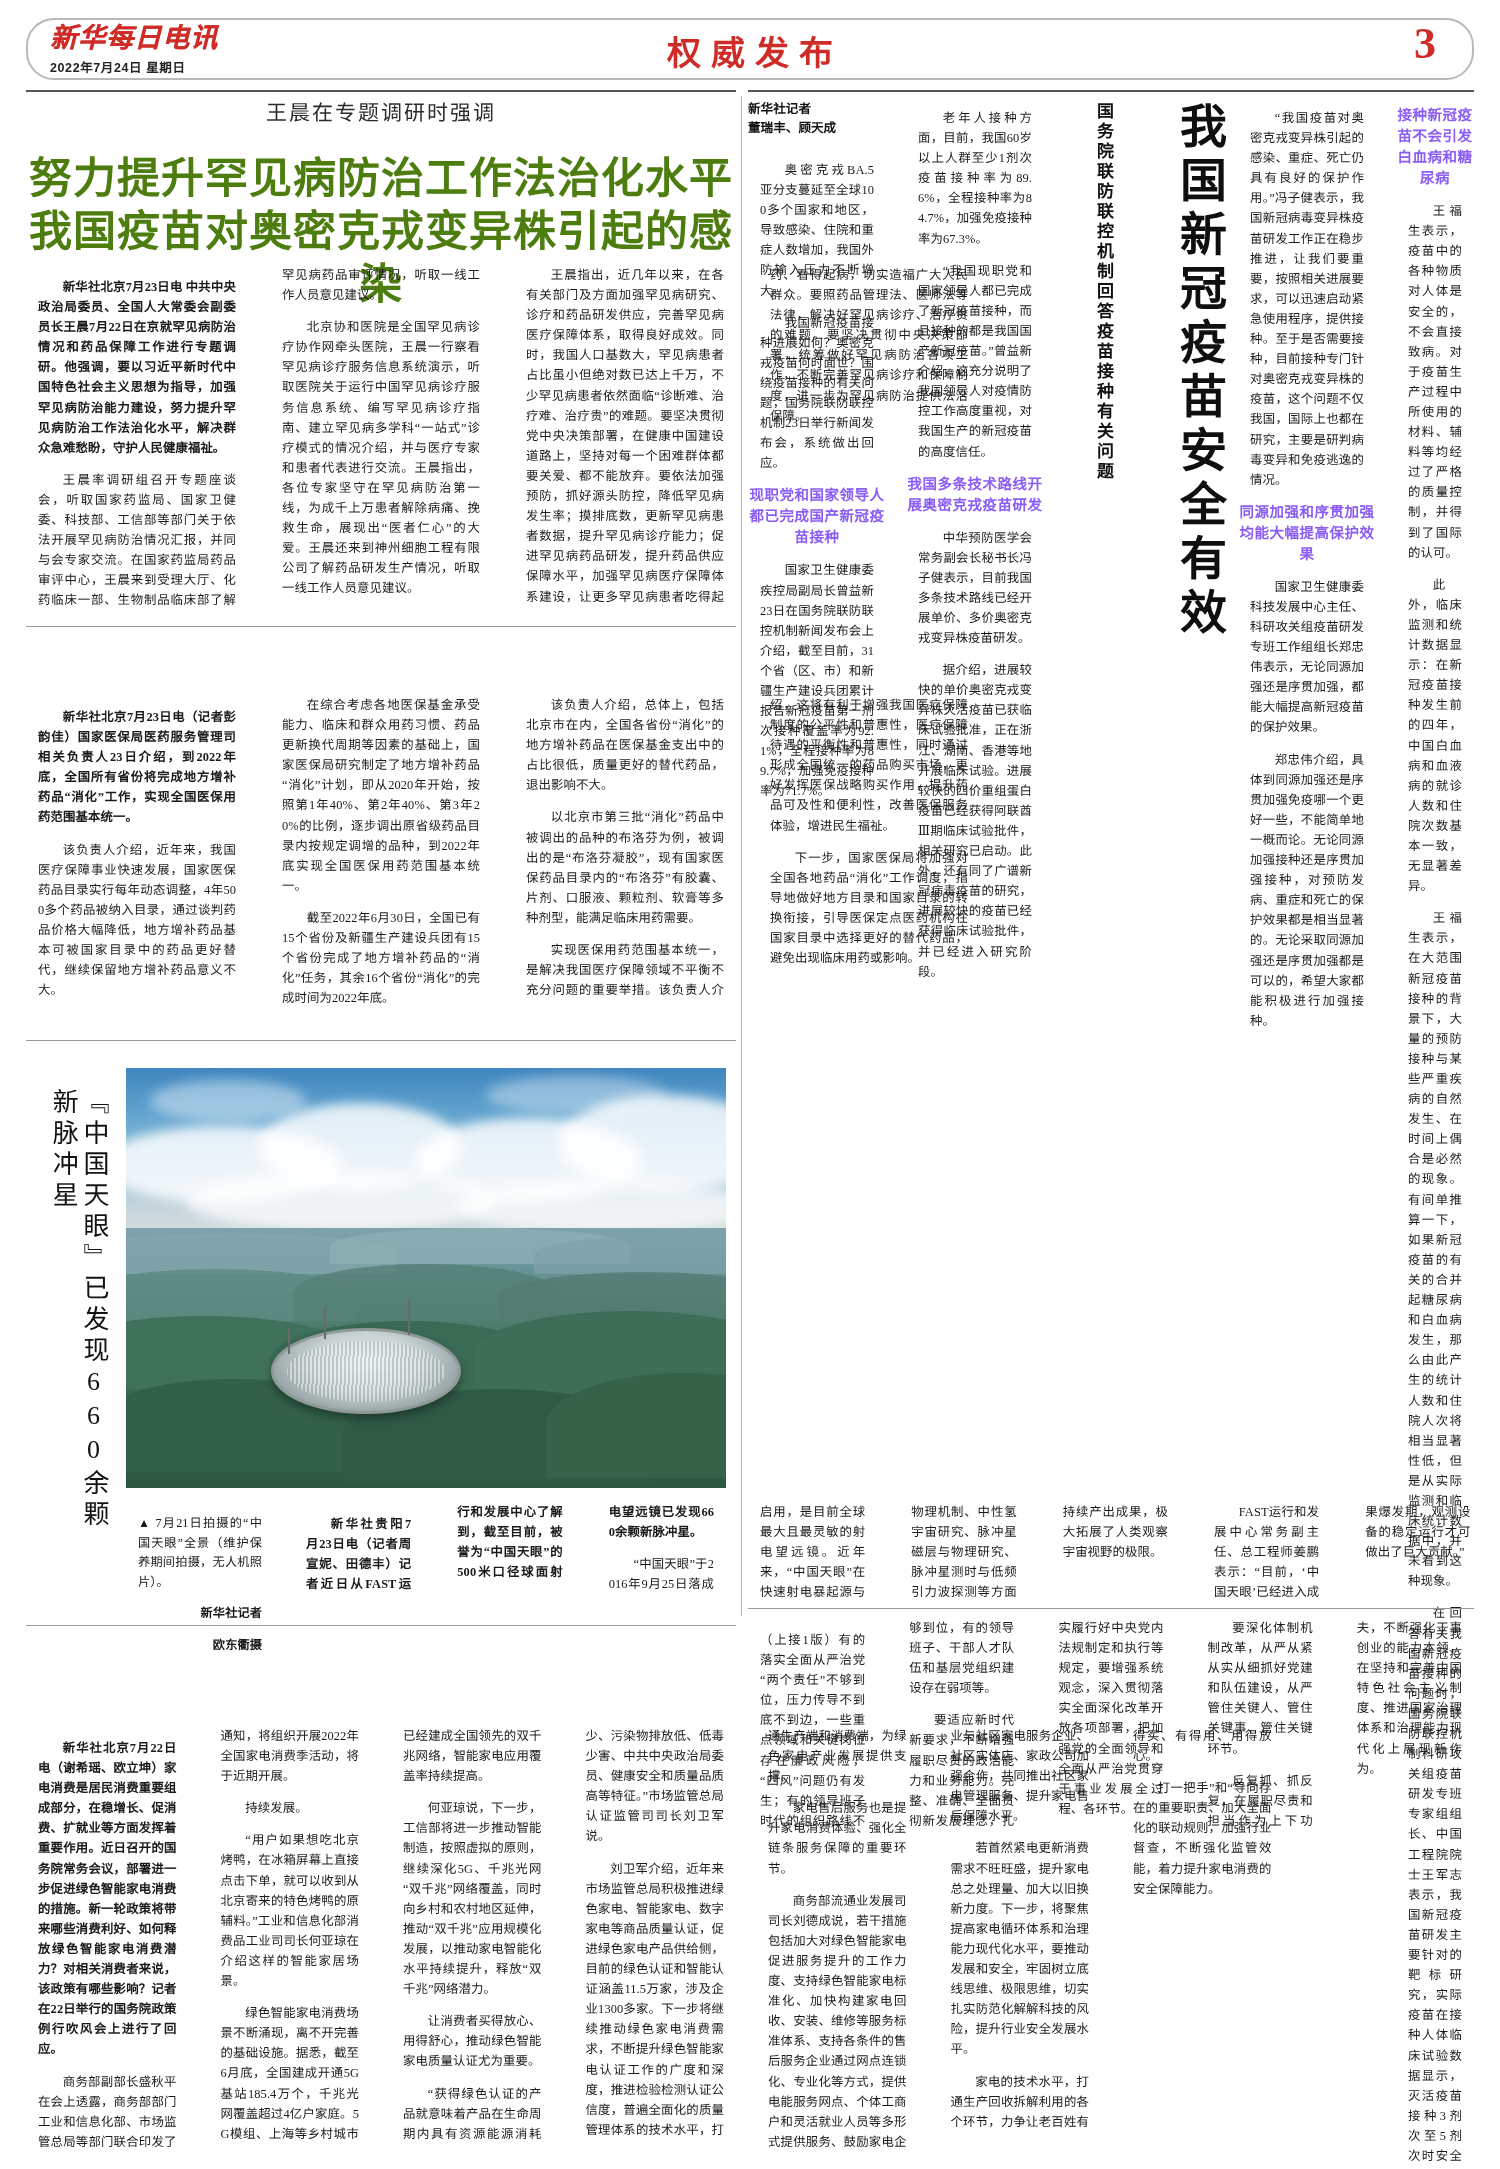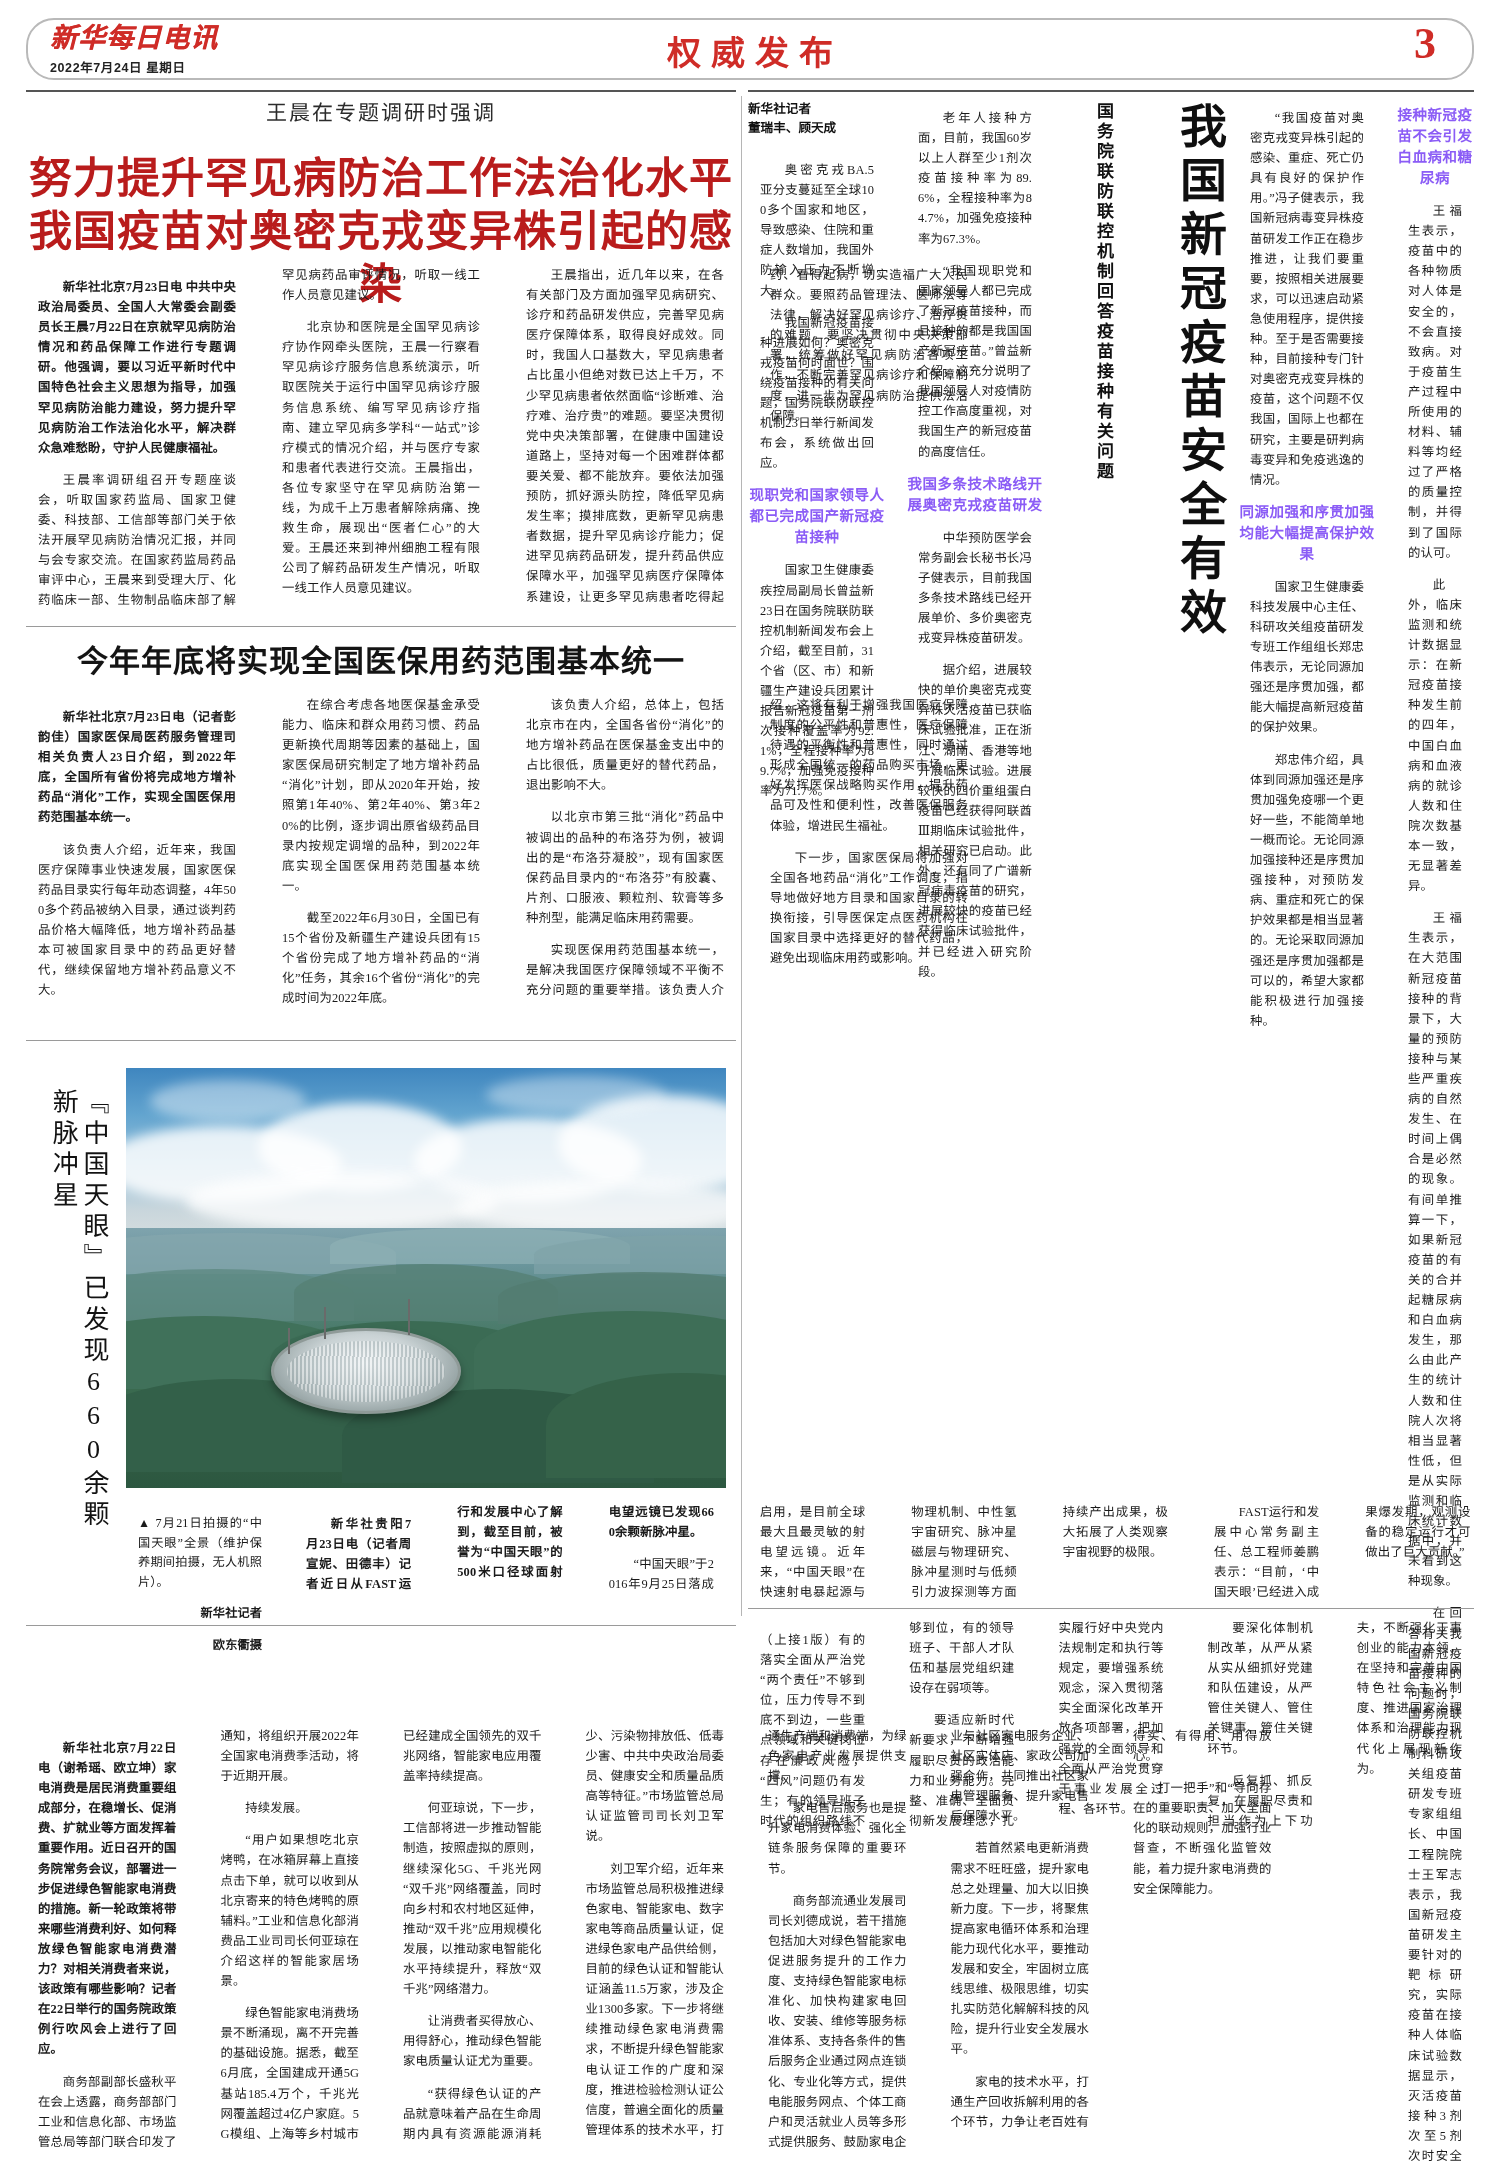--- a/index.html
+++ b/index.html
@@ -75,21 +75,21 @@
   .a1{position:absolute;left:26px;top:96px;width:710px;}
   .a1-kicker{
     text-align:center;
     font-family:"Liberation Sans","DejaVu Sans",sans-serif;
     font-size:21px;font-weight:500;color:#2b2b2b;letter-spacing:2px;
     margin-bottom:27px;
   }
   .a1-head{
     text-align:center;
     font-family:"Liberation Serif","DejaVu Serif",serif;
-    font-weight:700;font-size:43px;line-height:1.23;color:#b91c1c;
+    font-weight:700;font-size:43px;line-height:1.23;color:#4d7c0f;
     letter-spacing:1px;
   }
   .a1-cols{
     position:absolute;left:26px;top:265px;width:710px;height:355px;
   }
   .c3{column-count:3;column-gap:22px;column-rule:none;}
   .c4{column-count:4;column-gap:20px;}
 
   
   .a2-head{
@@ -204,21 +204,20 @@
 
   <div class="a1-cols c3 col-text">
     <p class="lead">新华社北京7月23日电 中共中央政治局委员、全国人大常委会副委员长王晨7月22日在京就罕见病防治情况和药品保障工作进行专题调研。他强调，要以习近平新时代中国特色社会主义思想为指导，加强罕见病防治能力建设，努力提升罕见病防治工作法治化水平，解决群众急难愁盼，守护人民健康福祉。</p>
     <p>王晨率调研组召开专题座谈会，听取国家药监局、国家卫健委、科技部、工信部等部门关于依法开展罕见病防治情况汇报，并同与会专家交流。在国家药监局药品审评中心，王晨来到受理大厅、化药临床一部、生物制品临床部了解罕见病药品审评情况，听取一线工作人员意见建议。</p>
     <p>北京协和医院是全国罕见病诊疗协作网牵头医院，王晨一行察看罕见病诊疗服务信息系统演示，听取医院关于运行中国罕见病诊疗服务信息系统、编写罕见病诊疗指南、建立罕见病多学科“一站式”诊疗模式的情况介绍，并与医疗专家和患者代表进行交流。王晨指出，各位专家坚守在罕见病防治第一线，为成千上万患者解除病痛、挽救生命，展现出“医者仁心”的大爱。王晨还来到神州细胞工程有限公司了解药品研发生产情况，听取一线工作人员意见建议。</p>
     <p>王晨指出，近几年以来，在各有关部门及方面加强罕见病研究、诊疗和药品研发供应，完善罕见病医疗保障体系，取得良好成效。同时，我国人口基数大，罕见病患者占比虽小但绝对数已达上千万，不少罕见病患者依然面临“诊断难、治疗难、治疗贵”的难题。要坚决贯彻党中央决策部署，在健康中国建设道路上，坚持对每一个困难群体都要关爱、都不能放弃。要依法加强预防，抓好源头防控，降低罕见病发生率；摸排底数，更新罕见病患者数据，提升罕见病诊疗能力；促进罕见病药品研发，提升药品供应保障水平，加强罕见病医疗保障体系建设，让更多罕见病患者吃得起药、看得起病，切实造福广大人民群众。要照药品管理法、医师法等法律，解决好罕见病诊疗、治疗贵的难题。要坚决贯彻中央决策部署，统筹做好罕见病防治各项工作，不断完善罕见病诊疗和保障制度，进一步为罕见病防治提供法治保障。</p>
   </div>
 
   <div class="rule thin" style="left:26px;top:626px;width:710px;"></div>
 
-  <div class="a2-head">今年年底将实现全国医保用药范围基本统一</div>
   <div class="a2-cols c3 col-text">
     <p class="lead">新华社北京7月23日电（记者彭韵佳）国家医保局医药服务管理司相关负责人23日介绍，到2022年底，全国所有省份将完成地方增补药品“消化”工作，实现全国医保用药范围基本统一。</p>
     <p>该负责人介绍，近年来，我国医疗保障事业快速发展，国家医保药品目录实行每年动态调整，4年500多个药品被纳入目录，通过谈判药品价格大幅降低，地方增补药品基本可被国家目录中的药品更好替代，继续保留地方增补药品意义不大。</p>
     <p>在综合考虑各地医保基金承受能力、临床和群众用药习惯、药品更新换代周期等因素的基础上，国家医保局研究制定了地方增补药品“消化”计划，即从2020年开始，按照第1年40%、第2年40%、第3年20%的比例，逐步调出原省级药品目录内按规定调增的品种，到2022年底实现全国医保用药范围基本统一。</p>
     <p>截至2022年6月30日，全国已有15个省份及新疆生产建设兵团有15个省份完成了地方增补药品的“消化”任务，其余16个省份“消化”的完成时间为2022年底。</p>
     <p>该负责人介绍，总体上，包括北京市在内，全国各省份“消化”的地方增补药品在医保基金支出中的占比很低，质量更好的替代药品，退出影响不大。</p>
     <p>以北京市第三批“消化”药品中被调出的品种的布洛芬为例，被调出的是“布洛芬凝胶”，现有国家医保药品目录内的“布洛芬”有胶囊、片剂、口服液、颗粒剂、软膏等多种剂型，能满足临床用药需要。</p>
     <p>实现医保用药范围基本统一，是解决我国医疗保障领域不平衡不充分问题的重要举措。该负责人介绍，这将有利于增强我国医疗保障制度的公平性和普惠性，医疗保障待遇的平衡性和普惠性，同时通过形成全国统一的药品购买市场，更好发挥医保战略购买作用，提升药品可及性和便利性，改善医保服务体验，增进民生福祉。</p>
     <p>下一步，国家医保局将加强对全国各地药品“消化”工作调度，指导地做好地方目录和国家目录的转换衔接，引导医保定点医药机构在国家目录中选择更好的替代药品，避免出现临床用药或影响。</p>
   </div>

